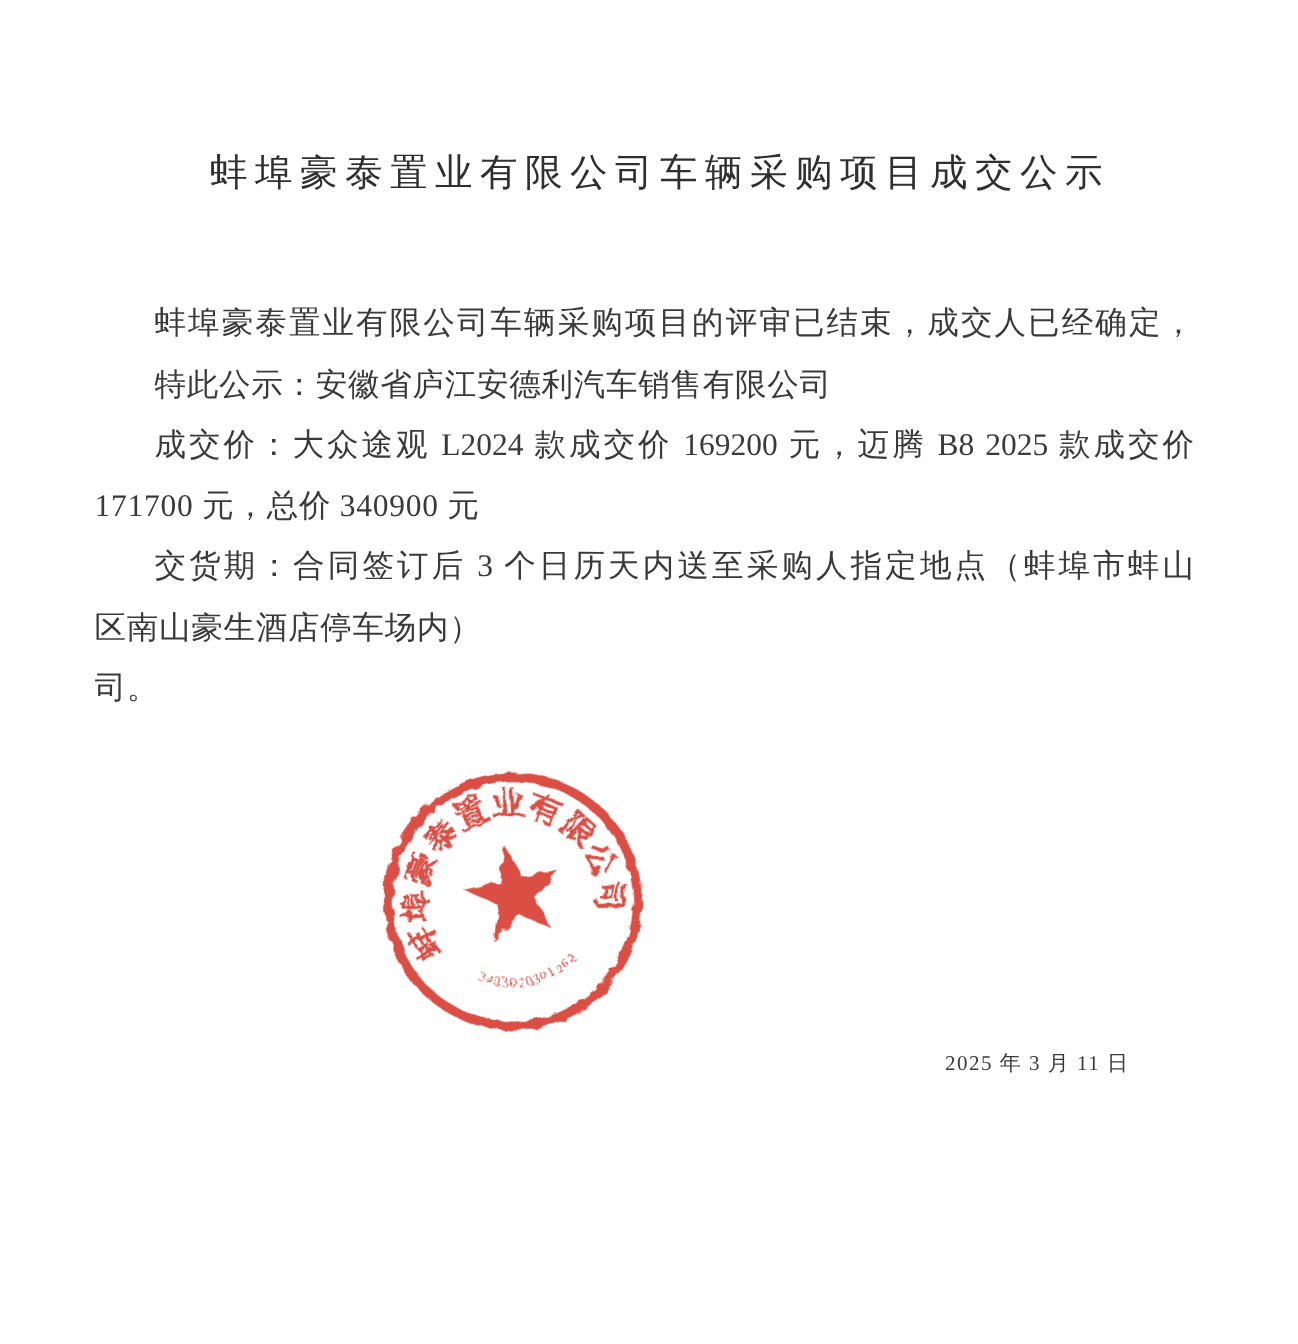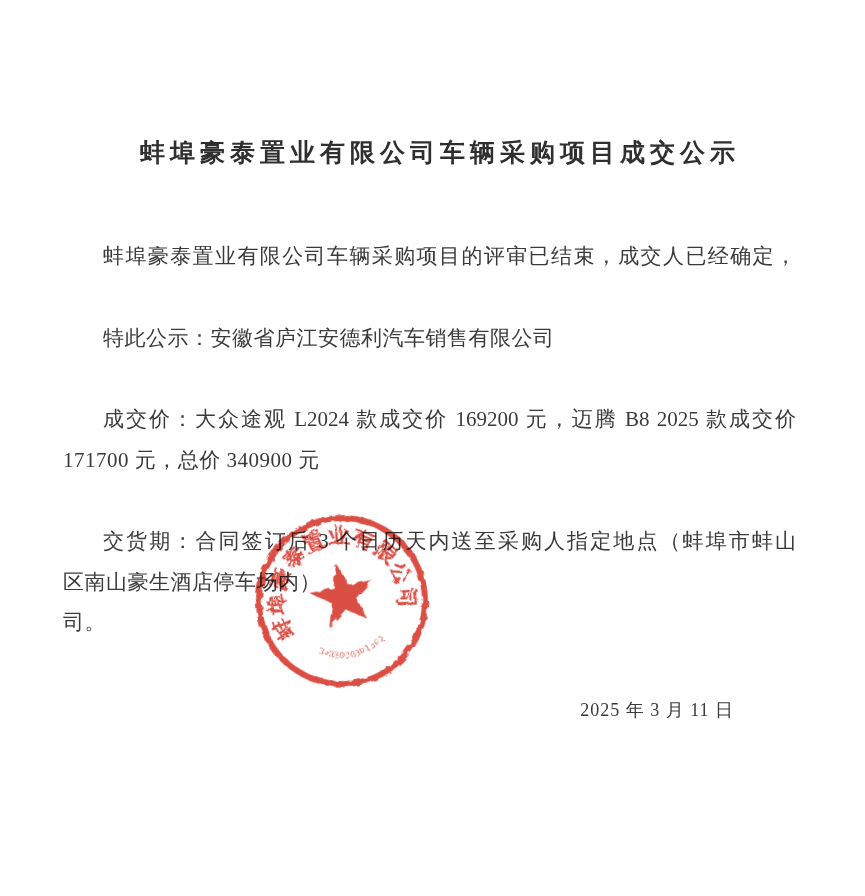--- a/index.html
+++ b/index.html
@@ -23,55 +23,54 @@
     overflow: hidden;
   }
   .doc-title {
     position: absolute;
     top: 100px;
     left: 0;
     width: 100%;
     text-align: center;
     font-size: 25px;
     line-height: 32px;
-    font-weight: bold;
+    font-weight: normal;
     letter-spacing: 5px;
     padding-left: 15px;
     box-sizing: border-box;
     color: var(--title);
     white-space: nowrap;
-    margin-top: 37px;
   }
   .doc-lines {
     position: absolute;
     top: 195px;
     left: 63px;
     width: 733px;
     font-size: 21px;
     line-height: 40.5px;
     letter-spacing: 0.5px;
     color: var(--text);
   }
   .ln {
     height: 40.5px;
     white-space: nowrap;
     overflow: visible;
   }
-  .ln.ind { text-indent: 40px; margin-top: 41px; }
+  .ln.ind { text-indent: 40px; }
   .ln.jf {
     white-space: normal;
     text-align: justify;
     text-align-last: justify;
     letter-spacing: 0;
   }
   .doc-date {
     position: absolute;
     top: 695px;
-    right: 131px;
-    font-size: 18px;
+    right: 112px;
+    font-size: 14px;
     line-height: 30px;
     letter-spacing: 1px;
     color: var(--text);
   }
   .seal {
     position: absolute;
     left: 247px;
     top: 506px;
     width: 190px;
     height: 190px;

